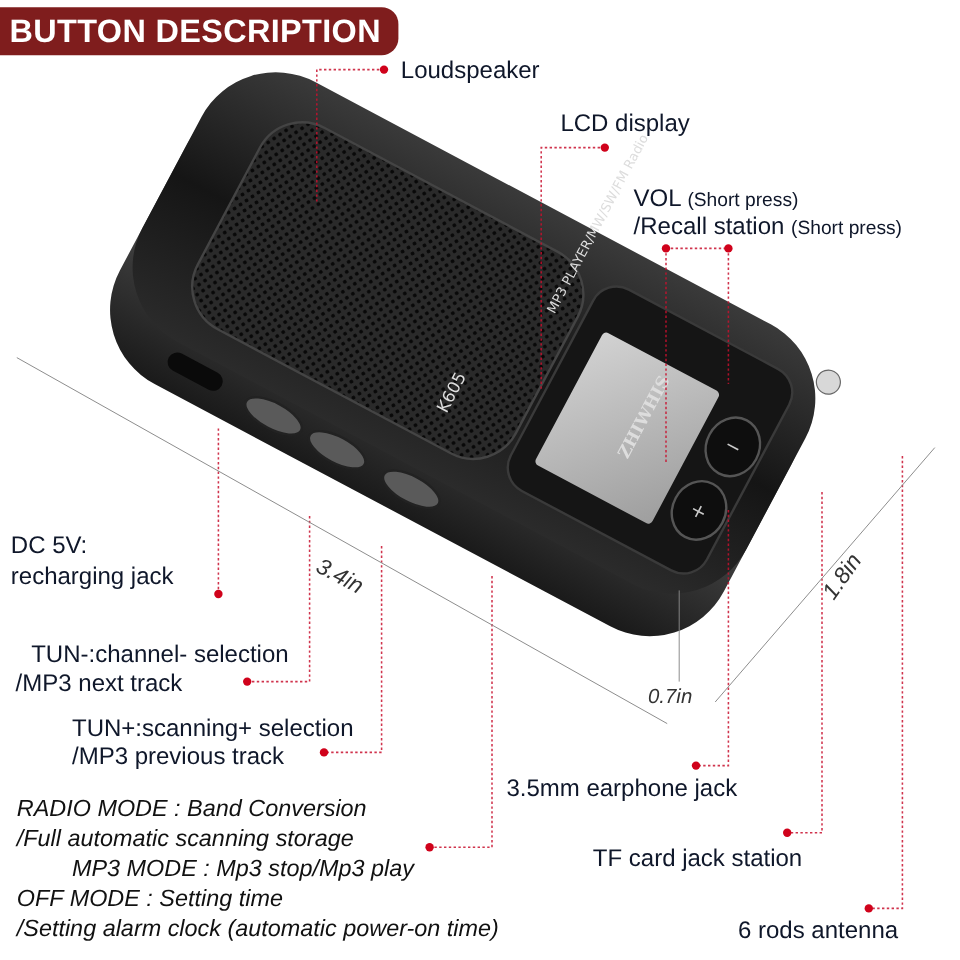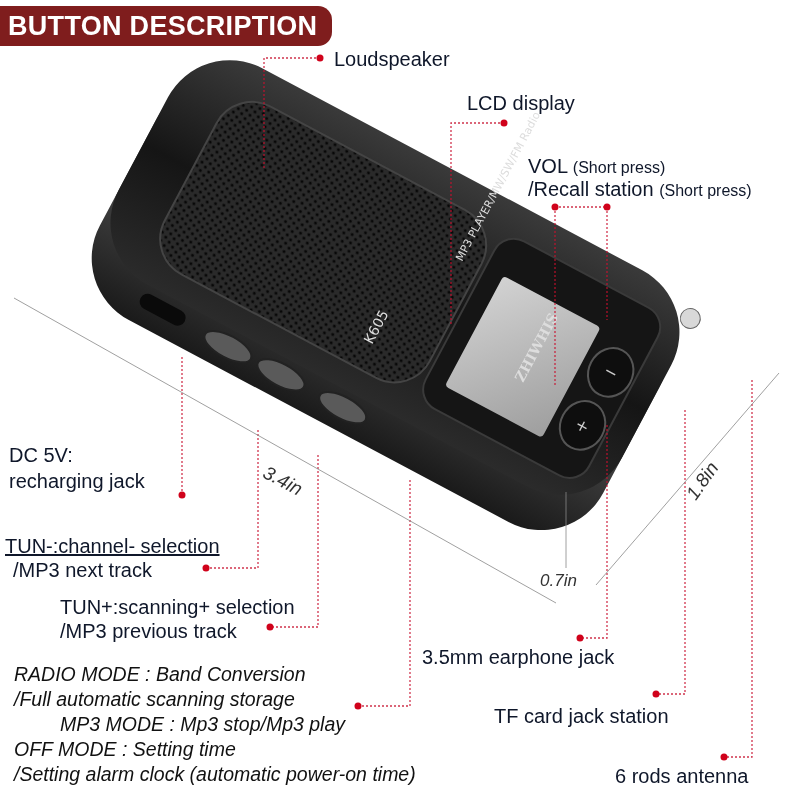--- a/index.html
+++ b/index.html
@@ -116,21 +116,21 @@
   <small>(Short press)</small>
 </div>
 <div class="lbl" style="left:528px;top:177px;">
   <span>/Recall station</span>
   <small>(Short press)</small>
 </div>
 
 <div class="lbl" style="left:9px;top:443px;">DC 5V:</div>
 <div class="lbl" style="left:9px;top:469px;">recharging jack</div>
 
-<div class="lbl" style="left:5px;top:534px;text-decoration:underline;">TUN-:channel- selection</div>
+<div class="lbl" style="left:26px;top:534px;">TUN-:channel- selection</div>
 <div class="lbl" style="left:13px;top:558px;">/MP3 next track</div>
 
 <div class="lbl" style="left:60px;top:595px;">TUN+:scanning+ selection</div>
 <div class="lbl" style="left:60px;top:619px;text-align:center;">/MP3 previous track</div>
 
 <div class="mode" style="top:662px;">RADIO MODE : Band Conversion</div>
 <div class="mode" style="top:687px;">/Full automatic scanning storage</div>
 <div class="mode" style="top:712px;margin-left:46px;">MP3 MODE : Mp3 stop/Mp3 play</div>
 <div class="mode" style="top:737px;">OFF MODE : Setting time</div>
 <div class="mode" style="top:762px;">/Setting alarm clock (automatic power-on time)</div>

